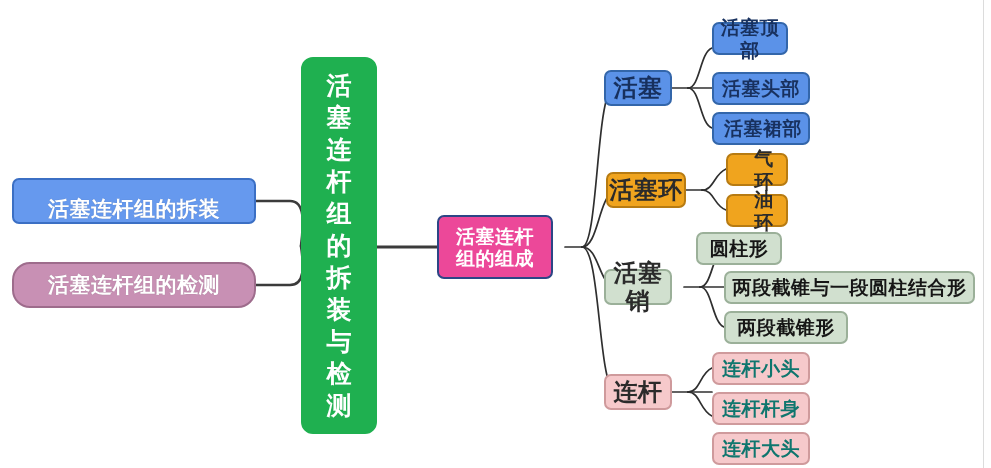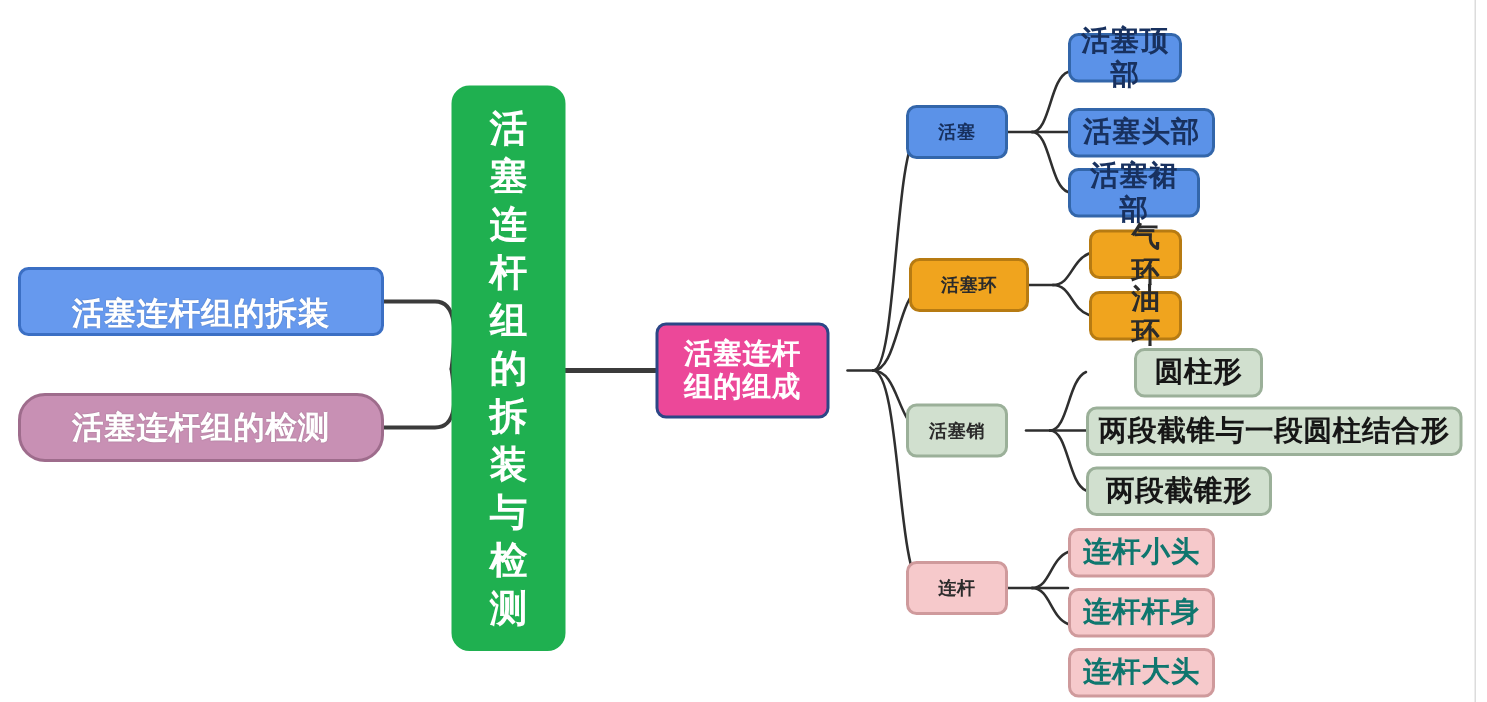--- a/index.html
+++ b/index.html
@@ -86,21 +86,21 @@
     background: #ec4899;
     border-color: #2c4686;
     color: #ffffff;
     font-size: 19px;
     font-weight: bold;
   }
 
   
   .n-b {
     height: 36px;
-    font-size: 12px;
+    font-size: 24px;
     font-weight: bold;
   }
   .n-b.t-blue   { background: #5b92e8; border-color: #3366aa; color: #17305e; }
   .n-b.t-orange { background: #f0a41e; border-color: #b77b12; color: #2b2b2b; }
   .n-b.t-sage   { background: #d1e0cf; border-color: #9bb099; color: #2b2b2b; }
   .n-b.t-pink   { background: #f6c9cb; border-color: #cf9a9c; color: #2b2b2b; }
 
   
   .n-leaf {
     height: 33px;
@@ -186,38 +186,38 @@
 
   <div class="node n-b t-blue" style="left:604px; top:70px; width:68px;">
     <span>活塞</span>
   </div>
   <div class="node n-leaf t-blue" style="left:712px; top:22px; width:76px;">
     <span>活塞顶部</span>
   </div>
   <div class="node n-leaf t-blue" style="left:712px; top:72px; width:98px;">
     <span>活塞头部</span>
   </div>
-  <div class="node n-leaf t-blue" style="left:712px; top:112px; width:88px;justify-content:flex-end;">
+  <div class="node n-leaf t-blue" style="left:712px; top:112px; width:98px;justify-content:flex-end;">
     <span>活塞裙部</span>
   </div>
 
   <div class="node n-b t-orange" style="left:606px; top:172px; width:80px;">
     <span>活塞环</span>
   </div>
   <div class="node n-leaf t-orange" style="left:726px; top:153px; width:62px;">
     <span>气环</span>
   </div>
   <div class="node n-leaf t-orange" style="left:726px; top:194px; width:62px;">
     <span>油环</span>
   </div>
 
   <div class="node n-b t-sage" style="left:604px; top:269px; width:68px;">
     <span>活塞销</span>
   </div>
-  <div class="node n-leaf t-sage" style="left:756px; top:232px; width:86px;">
+  <div class="node n-leaf t-sage" style="left:696px; top:232px; width:86px;">
     <span>圆柱形</span>
   </div>
   <div class="node n-leaf t-sage" style="left:724px; top:271px; width:251px;">
     <span>两段截锥与一段圆柱结合形</span>
   </div>
   <div class="node n-leaf t-sage" style="left:724px; top:311px; width:124px;">
     <span>两段截锥形</span>
   </div>
 
   <div class="node n-b t-pink" style="left:604px; top:374px; width:68px;">

